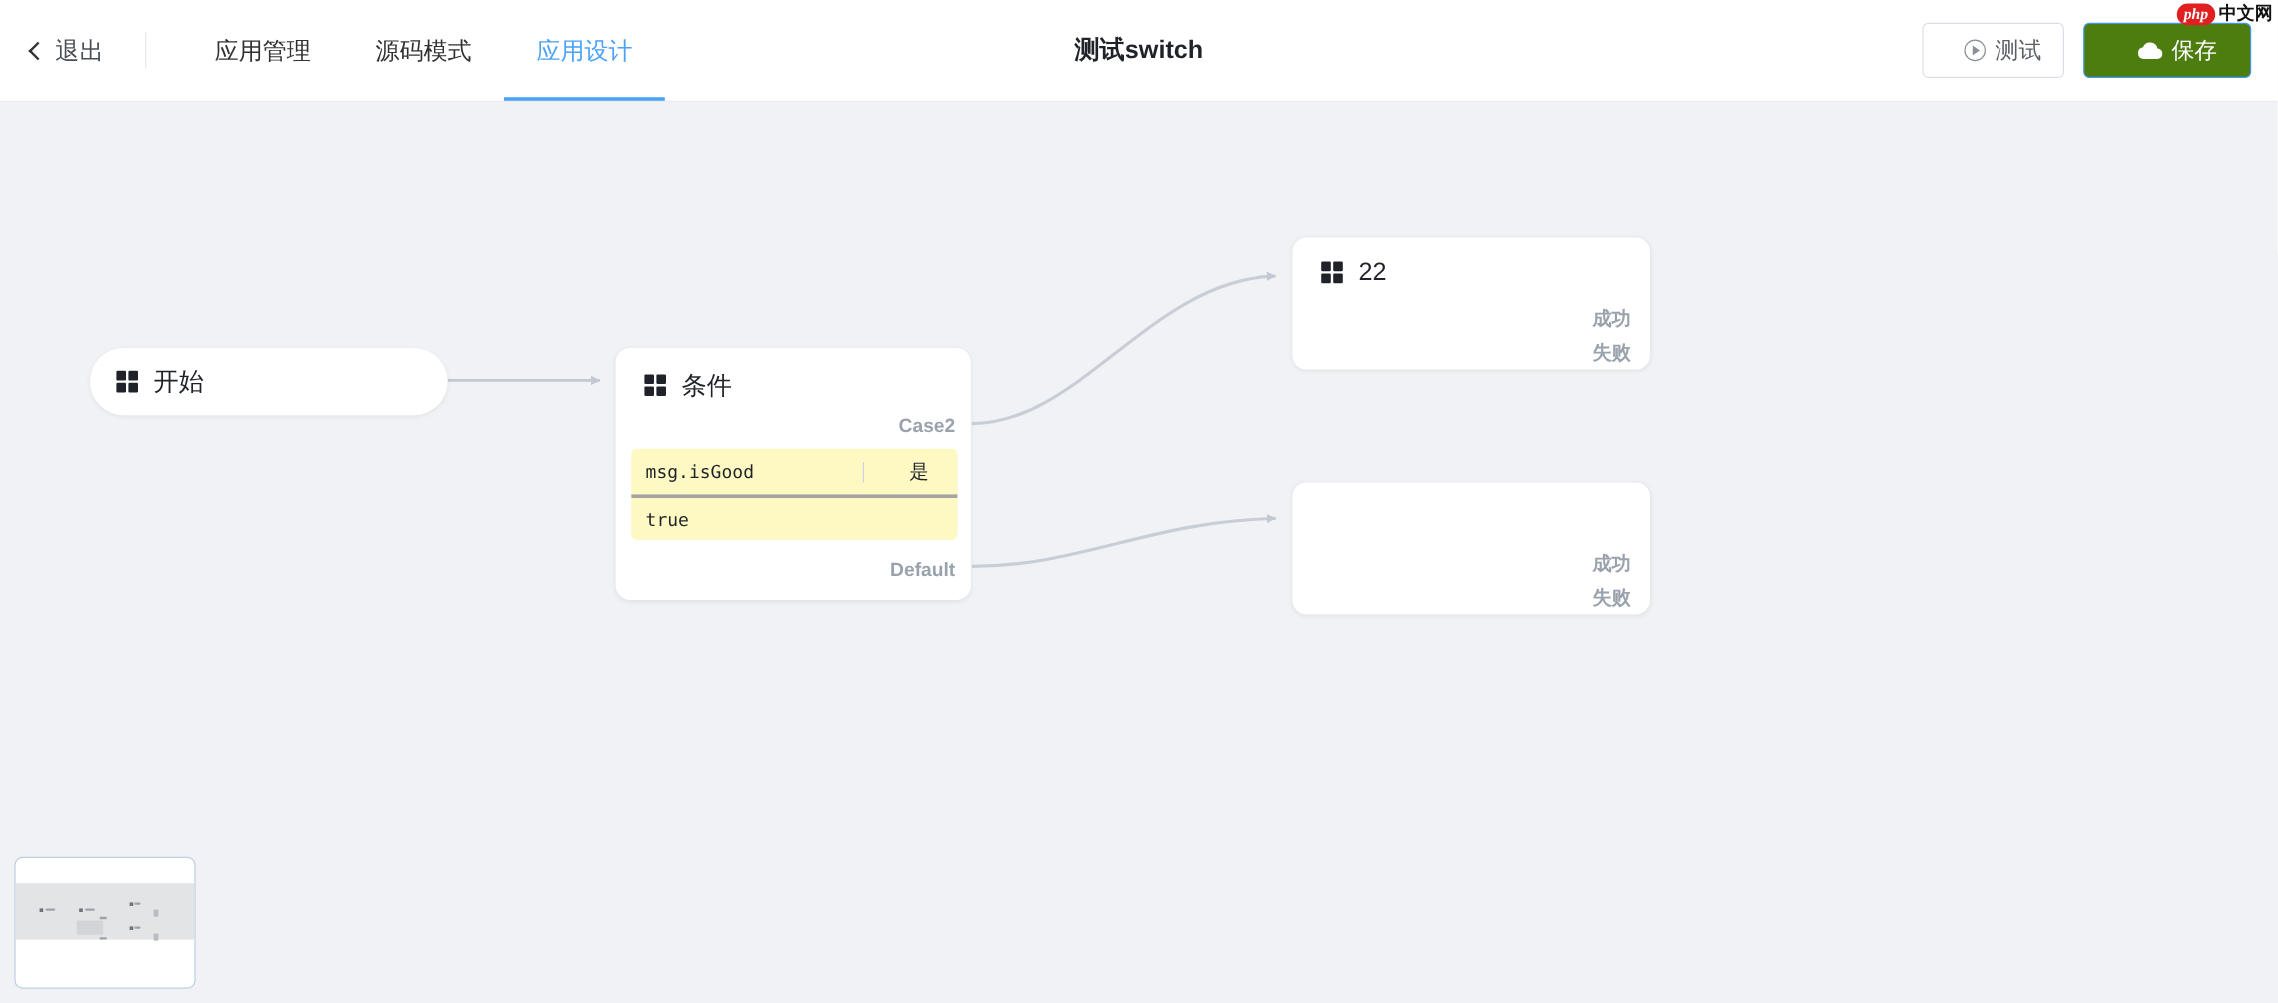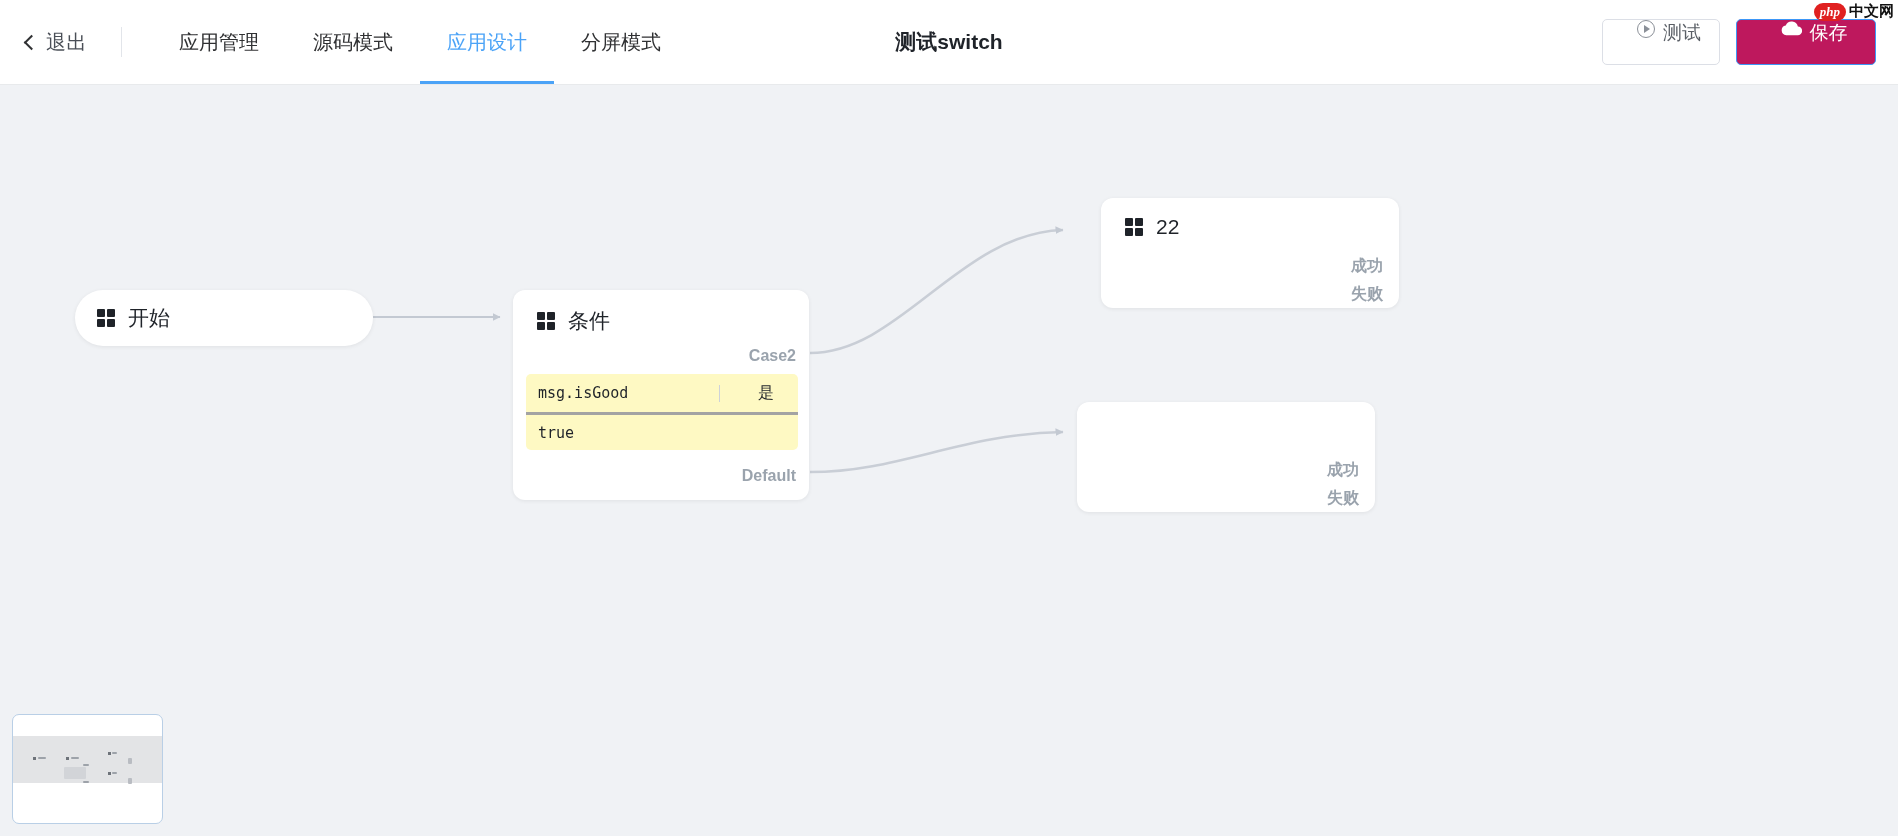--- a/index.html
+++ b/index.html
@@ -61,32 +61,32 @@
     font-size: 21px; font-weight: 700; color: #1f2329;
     pointer-events: none;
   }
 
   .hdr-right {
     position: absolute; right: 22px; top: 0;
     height: 84px; display: flex; align-items: center; gap: 16px;
     z-index: 3;
   }
   .btn {
-    display: flex; align-items: flex-start; justify-content: center; gap: 8px;
+    display: flex; align-items: center; justify-content: center; gap: 8px;
     height: 46px; border-radius: 5px;
     font-size: 19px; cursor: pointer; user-select: none; padding-left: 16px;
   }
   .btn-test {
     width: 118px;
     background: #ffffff; color: #5a5f66;
     border: 1px solid #dcdfe6;
   }
   .btn-save {
     width: 140px;
-    background: #be185d; color: #ffffff;
+    background: #4d7c0f; color: #ffffff;
     border: 1px solid #3d97f7;
   }
   .icon-play {
     width: 18px; height: 18px; border-radius: 50%;
     border: 1.6px solid #8b9098;
     position: relative; flex: none;
   }
   .icon-play::after {
     content: ""; position: absolute;
     left: 6px; top: 4px;
@@ -176,21 +176,21 @@
   .expr-sep { width: 1px; height: 17px; background: #cdd2da; margin-right: 24px; }
   .expr-val {
     width: 44px; text-align: center;
     font-family: "Liberation Sans", sans-serif; font-size: 16px;
   }
 
   .node-action {
     width: 298px; height: 110px;
     border-radius: 12px;
   }
-  .node-22 { left: 1077px; top: 113px; margin-left: 24px; }
+  .node-22 { left: 1077px; top: 113px; }
   .node-11 { left: 1077px; top: 317px; }
   .out-label {
     position: absolute; right: 16px;
     font-size: 16px; font-weight: 700; color: #9aa3ad;
     cursor: pointer;
   }
   .out-ok { top: 58px; }
   .out-fail { top: 86px; }
 
   
@@ -230,23 +230,20 @@
     <div class="tabs">
       <div class="tab">
         <span>应用管理</span>
       </div>
       <div class="tab">
         <span>源码模式</span>
       </div>
       <div class="tab active">
         <span>应用设计</span>
       </div>
-      <div class="tab">
-        <span>分屏模式</span>
-      </div>
     </div>
 
     <div class="page-title">测试switch</div>
 
     <div class="hdr-right">
       <div class="btn btn-test">
         <span class="icon-play"></span>
         <span>测试</span>
       </div>
       <div class="btn btn-save">

